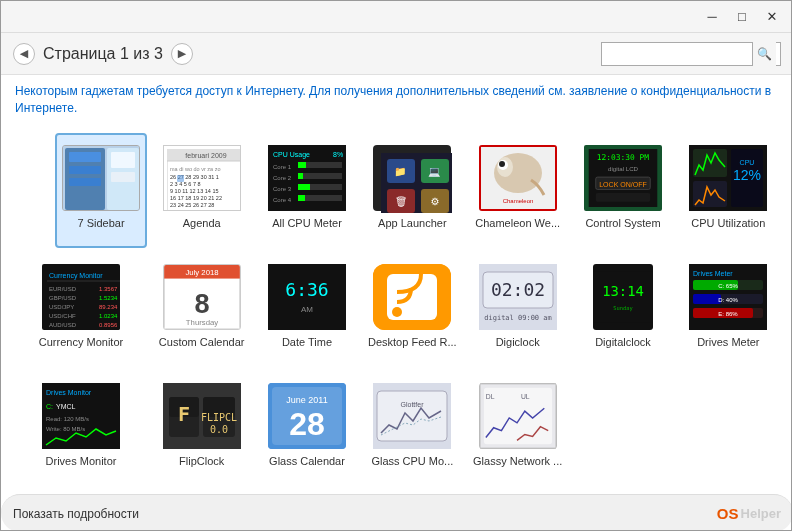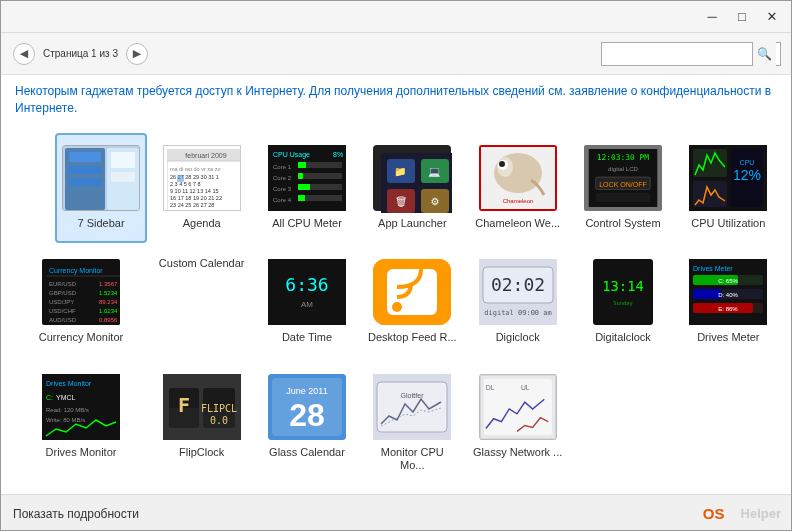--- a/index.html
+++ b/index.html
@@ -59,21 +59,21 @@
       background: #fff;
       border-radius: 50%;
       cursor: pointer;
       display: flex;
       align-items: center;
       justify-content: center;
       font-size: 11px;
       color: #555;
     }
     .page-label {
-      font-size: 10px;
+      font-size: 16px;
       color: #333;
     }
     .search-box {
       margin-left: auto;
       display: flex;
       align-items: center;
       border: 1px solid #aaa;
       background: white;
       height: 24px;
       width: 180px;
@@ -143,36 +143,37 @@
       word-break: break-word;
     }
     .bottom-bar {
       height: 38px;
       background: #f0f0f0;
       border-top: 1px solid #ddd;
       display: flex;
       align-items: center;
       padding: 16px 12px;
       gap: 8px;
+      border-radius: 19px;
     }
     .show-details-btn {
       font-size: 12px;
       color: #333;
       background: none;
       border: none;
       cursor: pointer;
       display: flex;
       align-items: center;
       gap: 4px;
     }
     .bottom-logo {
       margin-left: auto;
       display: flex;
       align-items: center;
-      gap: 16px;
+      gap: 2px;
     }
     .logo-os { font-size: 15px; font-weight: bold; color: #e85500; }
     .logo-helper { font-size: 13px; font-weight: bold; color: #cccccc; }
 
     
     .icon-7sidebar {
       background: linear-gradient(135deg, #b8d0e8 0%, #d0e8f8 100%);
       width: 78px; height: 66px;
       border-radius: 3px;
       border: 1px solid #aaa;
@@ -221,21 +222,21 @@
     }
     .icon-clipboarder {
       background: #ccc;
       width: 78px; height: 66px;
       border-radius: 3px;
       display: flex;
       align-items: center;
       justify-content: center;
     }
     .icon-control-system {
-      background: #737373;
+      background: #14532d;
       width: 78px; height: 66px;
       border-radius: 2px;
       display: flex;
       flex-direction: column;
       align-items: center;
       justify-content: space-around;
       padding: 4px;
       color: #0f0;
       font-size: 7px;
     }
@@ -540,20 +541,31 @@
             <text x="54" y="51" font-size="6" fill="#0f0">1.0234</text>
             <text x="4" y="60" font-size="6" fill="#888">AUD/USD</text>
             <text x="54" y="60" font-size="6" fill="#f55">0.8956</text>
           </svg>
         </div>
       </div>
       <span class="gadget-label">Currency Monitor</span>
     </div>
 
     <div class="gadget-item">
+      <div class="gadget-icon">
+        <div class="icon-custom-cal">
+          <svg width="78" height="66" viewBox="0 0 78 66">
+            <rect width="78" height="66" fill="#fff" stroke="#ccc"></rect>
+            <rect x="0" y="0" width="78" height="14" fill="#e05030"></rect>
+            <text x="39" y="10" text-anchor="middle" font-size="8" fill="white">July 2018</text>
+            <text x="39" y="50" text-anchor="middle" font-size="28" fill="#444" font-weight="bold">8</text>
+            <text x="39" y="62" text-anchor="middle" font-size="8" fill="#888">Thursday</text>
+          </svg>
+        </div>
+      </div>
       <span class="gadget-label">Custom Calendar</span>
     </div>
 
     <div class="gadget-item">
       <div class="gadget-icon">
         <div class="icon-date-time">
           <svg width="78" height="66" viewBox="0 0 78 66">
             <rect width="78" height="66" fill="#111"></rect>
             <text x="39" y="32" text-anchor="middle" font-size="18" fill="#0ff" font-family="monospace">6:36</text>
             <text x="39" y="48" text-anchor="middle" font-size="8" fill="#888">AM</text>
@@ -681,21 +693,21 @@
         <div class="icon-glassy-cpu">
           <svg width="78" height="66" viewBox="0 0 78 66">
             <rect width="78" height="66" fill="#d8dce8"></rect>
             <rect x="4" y="8" width="70" height="50" rx="4" fill="rgba(255,255,255,0.5)" stroke="#aab"></rect>
             <text x="39" y="24" text-anchor="middle" font-size="7" fill="#556">Glottfer</text>
             <polyline points="8,50 16,42 24,46 32,30 40,38 48,25 56,35 68,28" stroke="#668" stroke-width="1.5" fill="none"></polyline>
             <polyline points="8,52 16,48 24,44 32,40 40,42 48,36 56,38 68,34" stroke="#8ab" stroke-width="1" fill="none" stroke-dasharray="2,2"></polyline>
           </svg>
         </div>
       </div>
-      <span class="gadget-label">Monitor CPU Mo...</span>
+      <span class="gadget-label">Glass CPU Mo...</span>
     </div>
 
     <div class="gadget-item">
       <div class="gadget-icon">
         <div class="icon-glassy-network">
           <svg width="78" height="66" viewBox="0 0 78 66">
             <rect width="78" height="66" fill="#e8e8ec" stroke="#bbb"></rect>
             <rect x="4" y="4" width="70" height="58" rx="3" fill="rgba(255,255,255,0.6)"></rect>
             <text x="6" y="16" font-size="7" fill="#667">DL</text>
             <polyline points="6,55 14,45 22,48 30,35 38,40 46,28 54,35 66,25" stroke="#44a" stroke-width="1.5" fill="none"></polyline>

